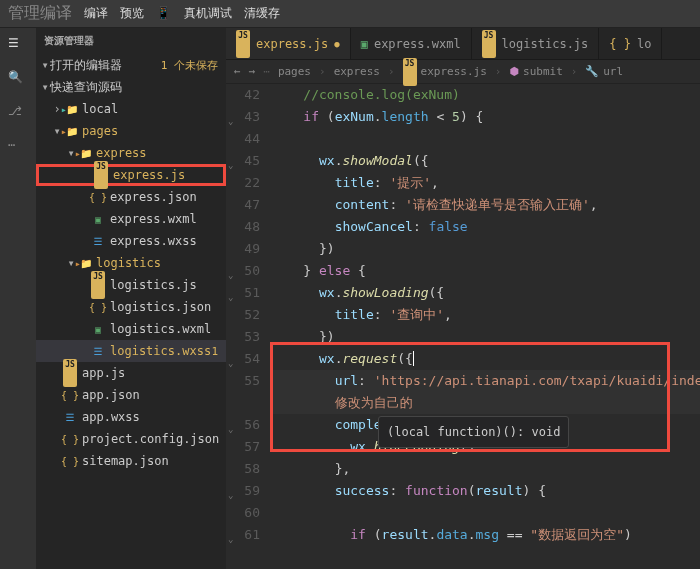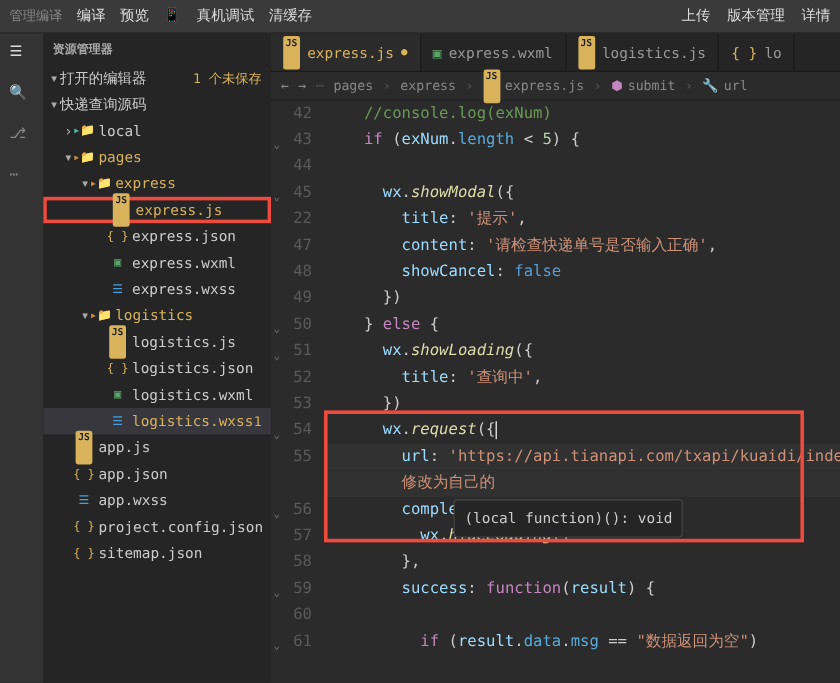--- a/index.html
+++ b/index.html
@@ -1,19 +1,19 @@
 <!DOCTYPE html>
 <html><head>
 <meta charset="utf-8">
 <style>
 * { margin: 0; padding: 0; box-sizing: border-box; }
 body { font-family: "Menlo", "Consolas", monospace; font-size: 12px; background: #2a2a2a; color: #ccc; width: 700px; height: 569px; overflow: hidden; }
 
 .topbar { height: 28px; background: #3a3a3a; display: flex; align-items: center; padding: 0 8px; gap: 12px; border-bottom: 1px solid #222; }
-.topbar .title { color: #888; font-size: 11px; text-align: center; }
+.topbar .title { color: #888; font-size: 16px; text-align: center; }
 .topbar .menu { color: #ddd; font-size: 12px; cursor: pointer; }
 .topbar-right { margin-left: auto; display: flex; gap: 14px; }
 .tbicon { width: 16px; height: 16px; display: inline-block; color: #aaa; }
 
 .main { display: flex; height: calc(100% - 28px); }
 
 .activitybar { width: 36px; background: #333; display: flex; flex-direction: column; align-items: center; padding-top: 8px; gap: 14px; }
 .activitybar .aicon { width: 20px; height: 20px; color: #888; cursor: pointer; }
 .activitybar .aicon.active { color: #ddd; }
 
@@ -73,25 +73,20 @@
 </head>
 <body>
 
 <div class="topbar">
   <span class="title">管理编译</span>
   <span class="menu">编译</span>
   <span class="menu">预览</span>
   <span class="tbicon">📱</span>
   <span class="menu">真机调试</span>
   <span class="menu">清缓存</span>
-  <div class="topbar-right">
-    <span class="menu">上传</span>
-    <span class="menu">版本管理</span>
-    <span class="menu">详情</span>
-  </div>
 </div>
 
 <div class="main">
   <div class="activitybar">
     <span class="aicon active">☰</span>
     <span class="aicon">🔍</span>
     <span class="aicon">⎇</span>
     <span class="aicon">⋯</span>
   </div>
 

